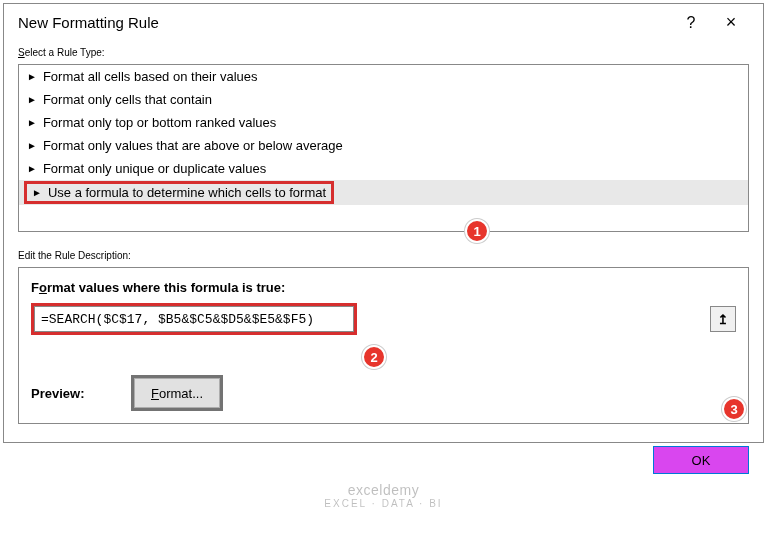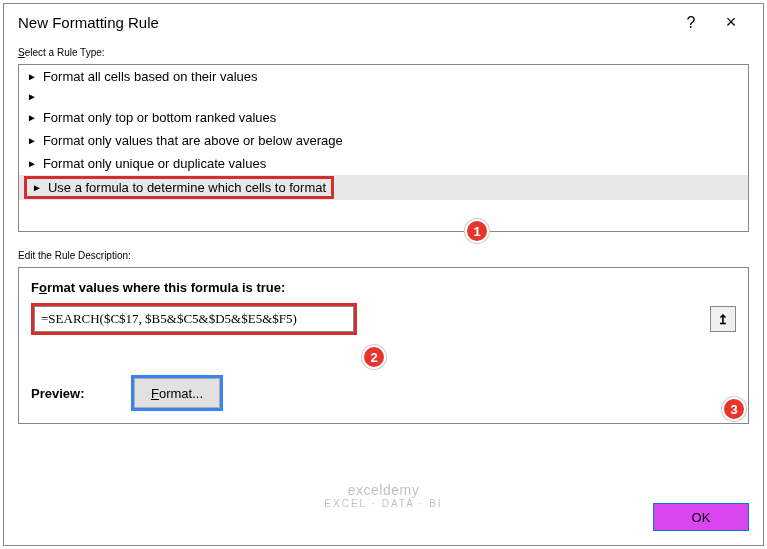--- a/index.html
+++ b/index.html
@@ -8,21 +8,21 @@
       font-size: 13px;
       background: #fff;
       width: 767px;
       height: 549px;
       position: relative;
       color: #000;
     }
     .dialog {
       border: 1px solid #888;
       width: 761px;
-      height: 543px;
+      height: 440px;
       margin: 3px;
       background: #fff;
       display: flex;
       flex-direction: column;
     }
     .titlebar {
       display: flex;
       align-items: center;
       padding: 8px 12px 8px 14px;
       font-size: 15px;
@@ -96,21 +96,21 @@
     .formula-input-wrap {
       border: 3px solid #d62e2e;
       flex: 0 0 auto;
       width: 326px;
     }
     .formula-input {
       width: 100%;
       border: 1px solid #888;
       padding: 0 6px;
       font-size: 13px;
-      font-family: Liberation Serif, serif;
+      font-family: Liberation Mono, monospace;
       height: 26px;
     }
     .ref-btn {
       margin-left: auto;
       width: 26px;
       height: 26px;
       border: 1px solid #888;
       background: #f0f0f0;
       display: flex;
       align-items: center;
@@ -131,21 +131,21 @@
     .preview-box {
       border: 1px solid #888;
       flex: 1;
       height: 48px;
       display: flex;
       align-items: center;
       justify-content: center;
       font-size: 16px;
     }
     .format-btn-wrap {
-      border: 3px solid #3b82f6;
+      border: 3px solid #737373;
     }
     .format-btn {
       width: 86px;
       height: 30px;
       background: #e1e1e1;
       border: 1px solid #adadad;
       cursor: pointer;
       font-size: 13px;
       font-family: inherit;
     }
@@ -215,20 +215,21 @@
       <u>S</u><span>elect a Rule Type:</span>
     </div>
 
     <div class="rule-list">
       <div class="rule-item">
         <span class="arrow">►</span>
         <span>Format all cells based on their values</span>
       </div>
       <div class="rule-item">
         <span class="arrow">►</span>
+        <span>Format only cells that contain</span>
       </div>
       <div class="rule-item">
         <span class="arrow">►</span>
         <span>Format only top or bottom ranked values</span>
       </div>
       <div class="rule-item">
         <span class="arrow">►</span>
         <span>Format only values that are above or below average</span>
       </div>
       <div class="rule-item">

